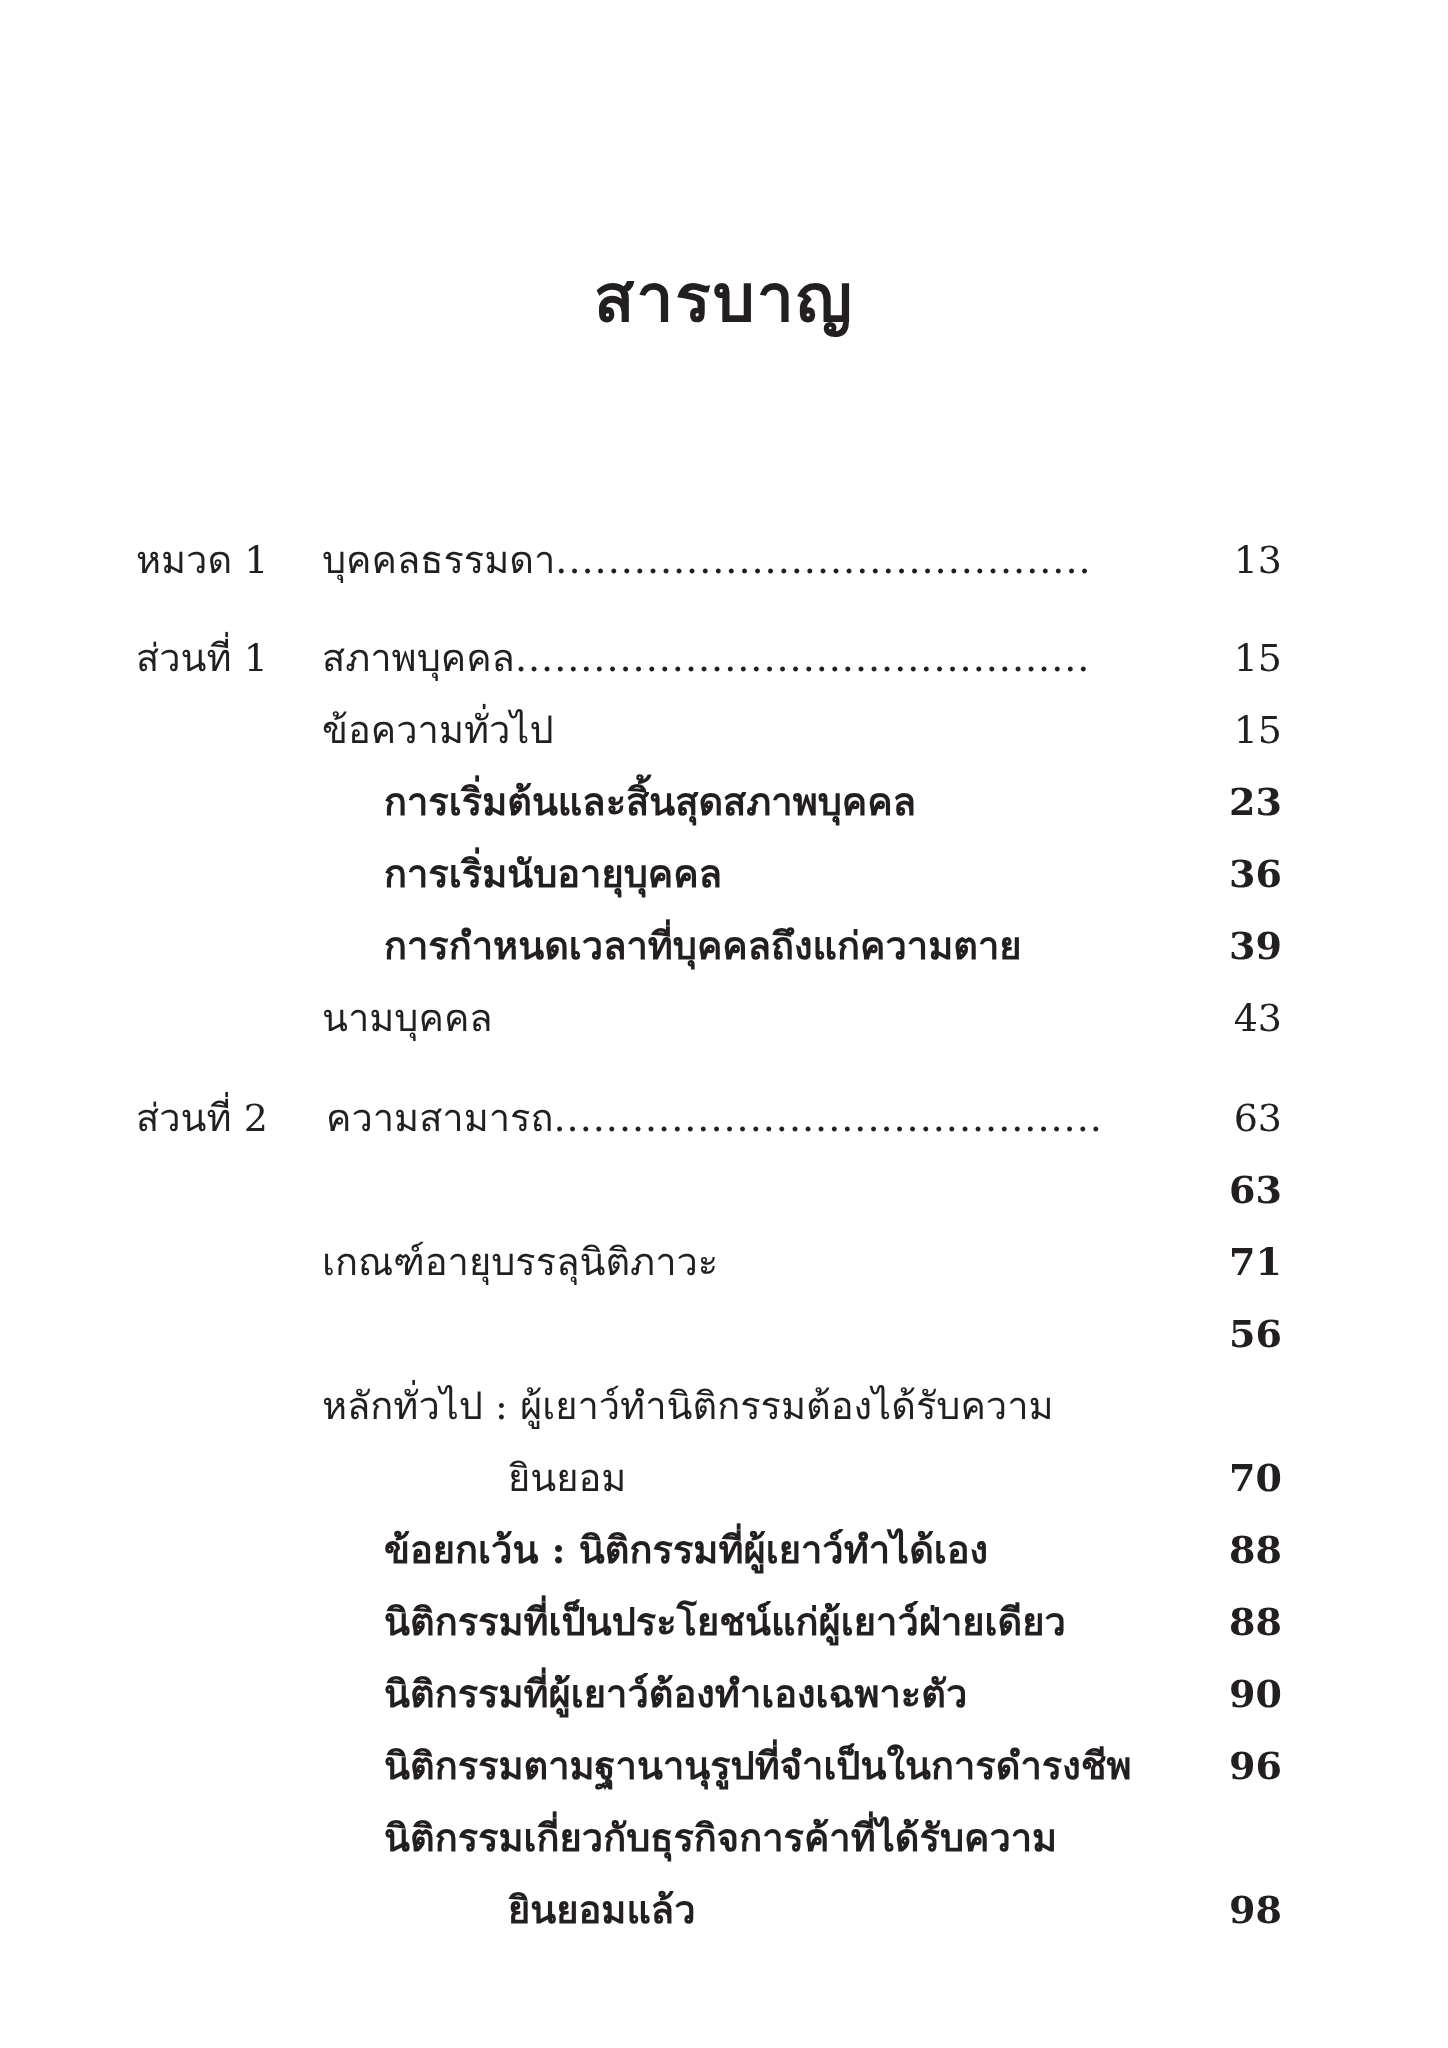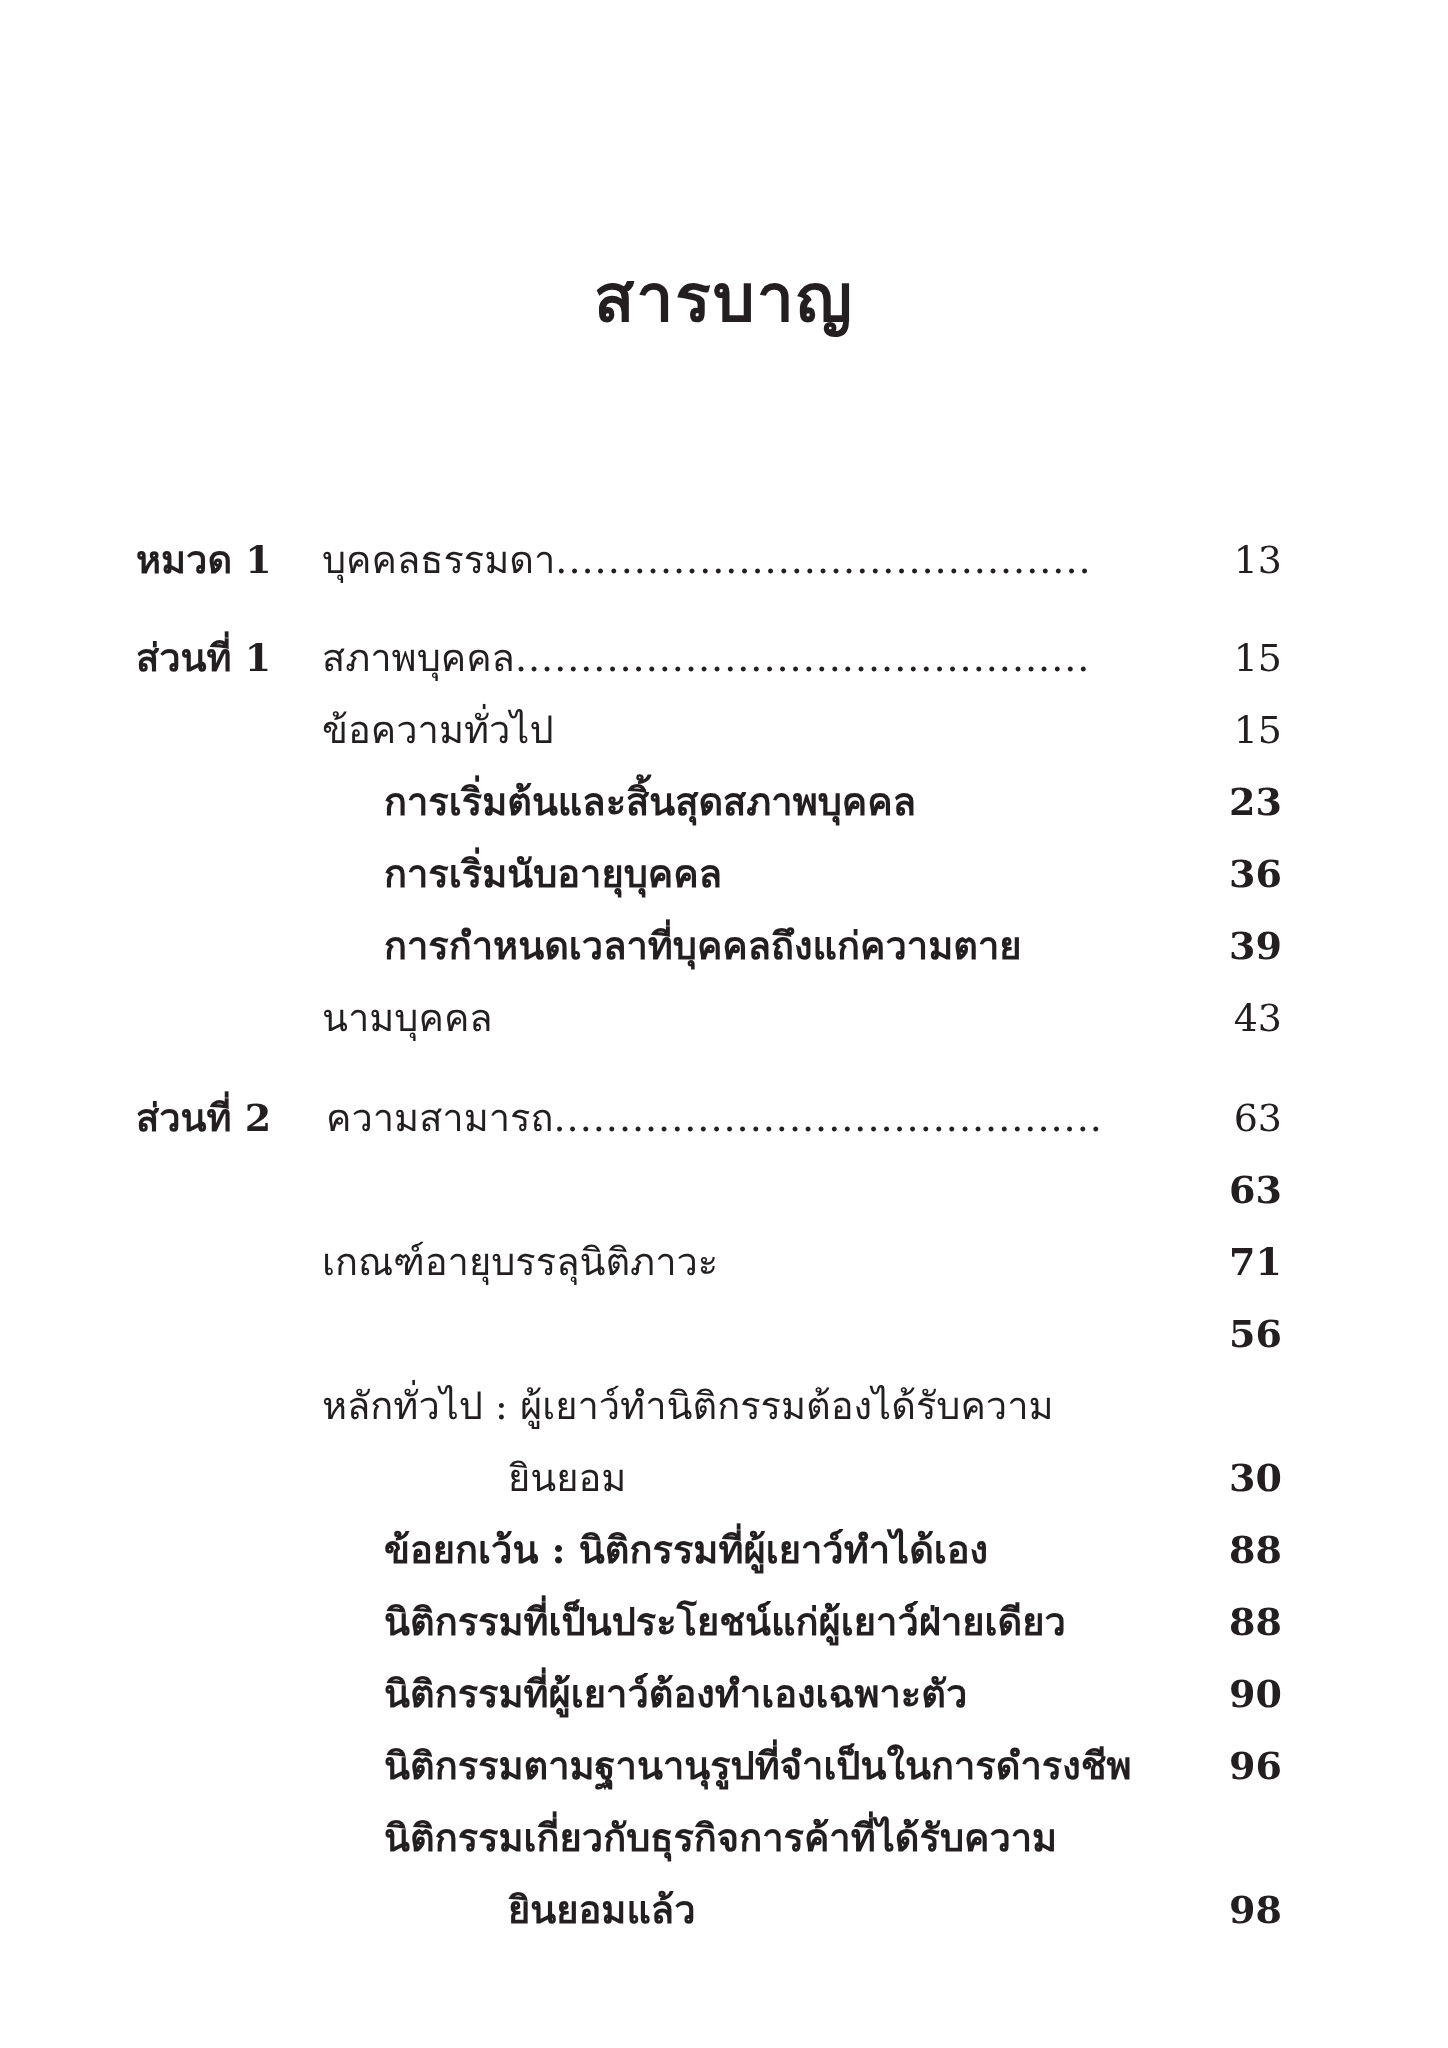--- a/index.html
+++ b/index.html
@@ -13,21 +13,21 @@
       text-align: center; font-size: 66px; font-weight: bold;
       letter-spacing: 2px;
     }
     .toc { position: absolute; left: 0; top: 0; width: 1448px; }
     .row { position: absolute; left: 0; width: 1448px; height: 60px; font-size: 38px; line-height: 60px; }
     .row .lbl { position: absolute; white-space: nowrap; }
     .row .pg { position: absolute; right: 166px; text-align: left; }
     .bold { font-weight: normal; }
     .reg { font-weight: bold; }
     .dots { letter-spacing: 1px; }
-    .prefix { position: absolute; left: 136px; font-weight: bold; white-space: nowrap; }
+    .prefix { position: absolute; left: 136px; font-weight: normal; white-space: nowrap; }
   </style>
 </head>
 <body>
 
 <div class="page-title">สารบาญ</div>
 
 <div class="toc">
 
   <div class="row" style="top:530px">
     <span class="prefix">หมวด 1</span>
@@ -83,21 +83,21 @@
 
   <div class="row" style="top:1304px">
     <span class="pg reg">56</span>
   </div>
 
   <div class="row" style="top:1376px">
     <span class="lbl bold" style="left:322px">หลักทั่วไป : ผู้เยาว์ทำนิติกรรมต้องได้รับความ</span>
   </div>
   <div class="row" style="top:1448px">
     <span class="lbl bold" style="left:508px">ยินยอม</span>
-    <span class="pg reg">30</span>
+    <span class="pg reg">70</span>
   </div>
 
   <div class="row" style="top:1520px">
     <span class="lbl reg" style="left:384px">ข้อยกเว้น : นิติกรรมที่ผู้เยาว์ทำได้เอง</span>
     <span class="pg reg">88</span>
   </div>
 
   <div class="row" style="top:1592px">
     <span class="lbl reg" style="left:384px">นิติกรรมที่เป็นประโยชน์แก่ผู้เยาว์ฝ่ายเดียว</span>
     <span class="pg reg">88</span>

